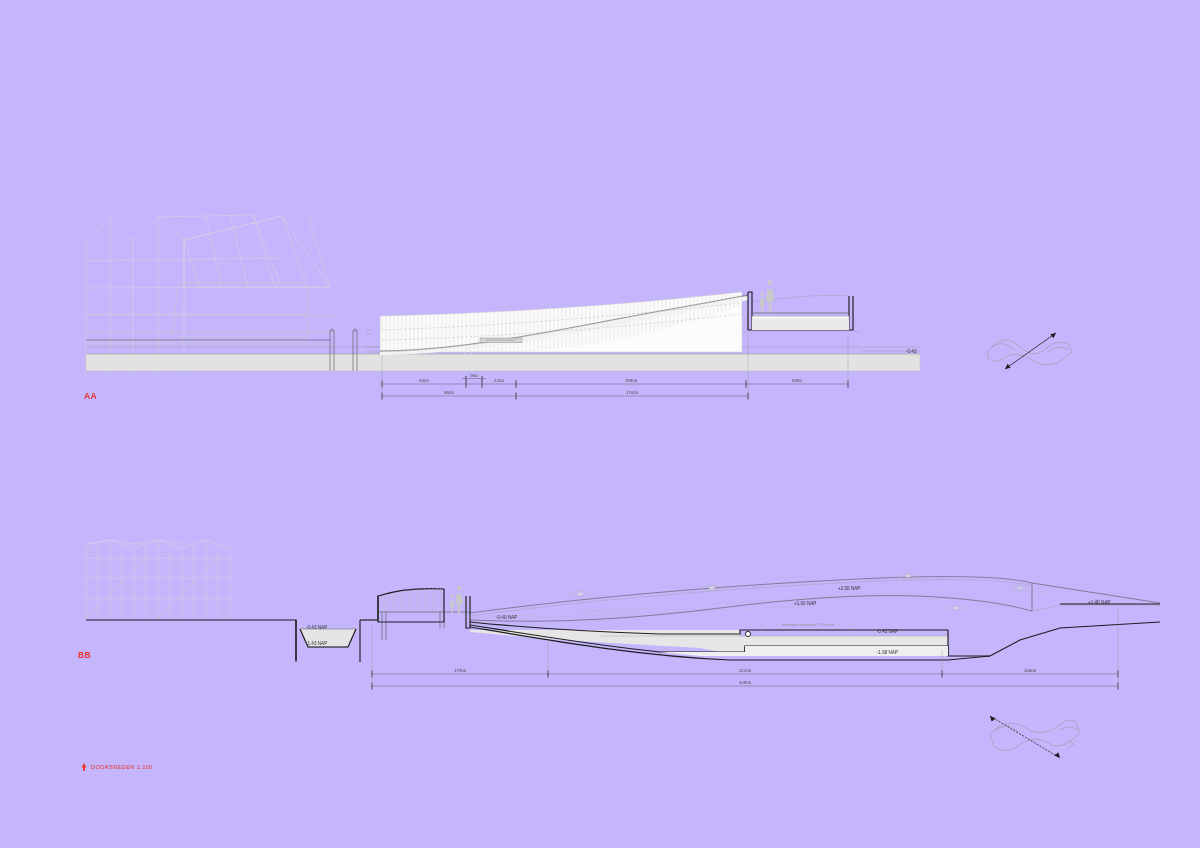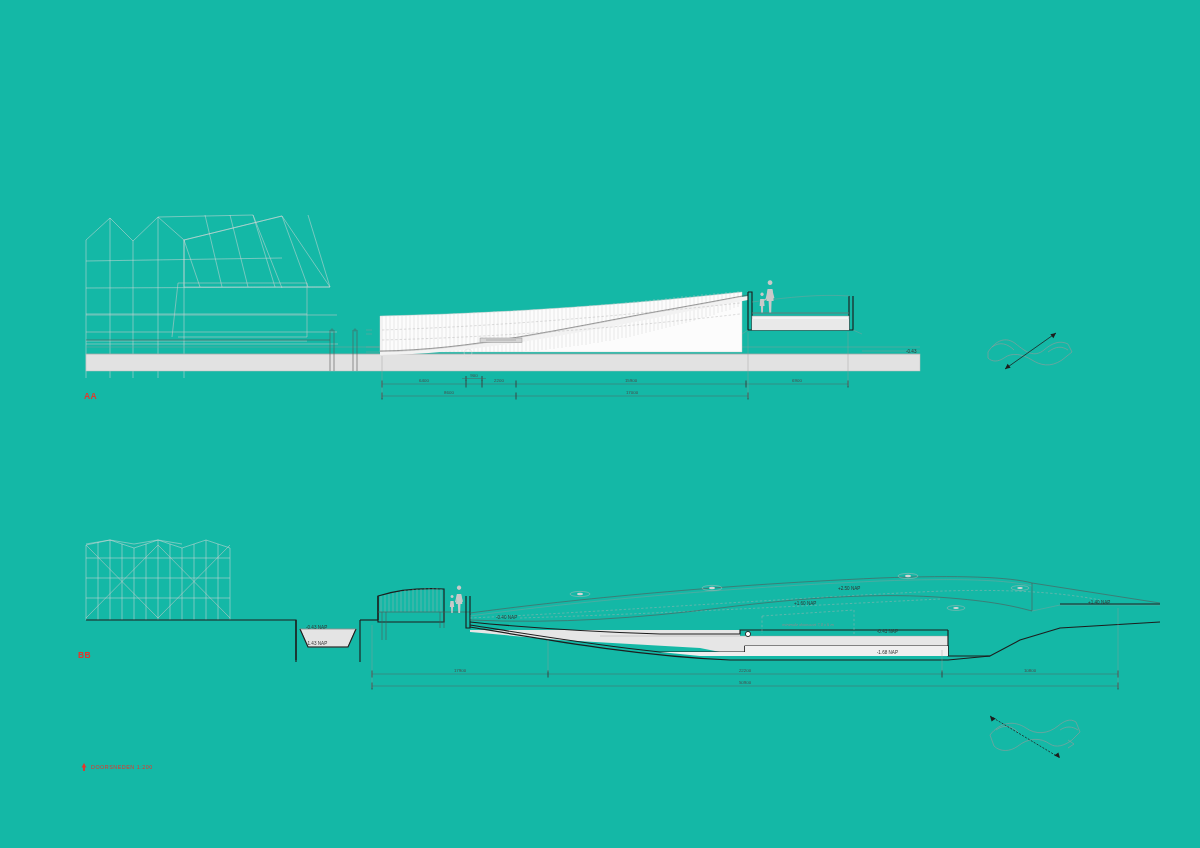--- a/index.html
+++ b/index.html
@@ -12,21 +12,21 @@
     height: 848px;
     position: relative;
     overflow: hidden;
     font-family: "Liberation Sans", sans-serif;
   }
   #sheet {
     position: absolute;
     left: 0; top: 0;
     width: 1200px;
     height: 848px;
-    background: #14b8a6;
+    background: #c4b5fd;
   }
   svg.board {
     position: absolute;
     left: 0; top: 0;
     width: 1200px;
     height: 848px;
   }
   .dimtext {
     font-size: 4.4px;
     fill: #4a4a4a;

